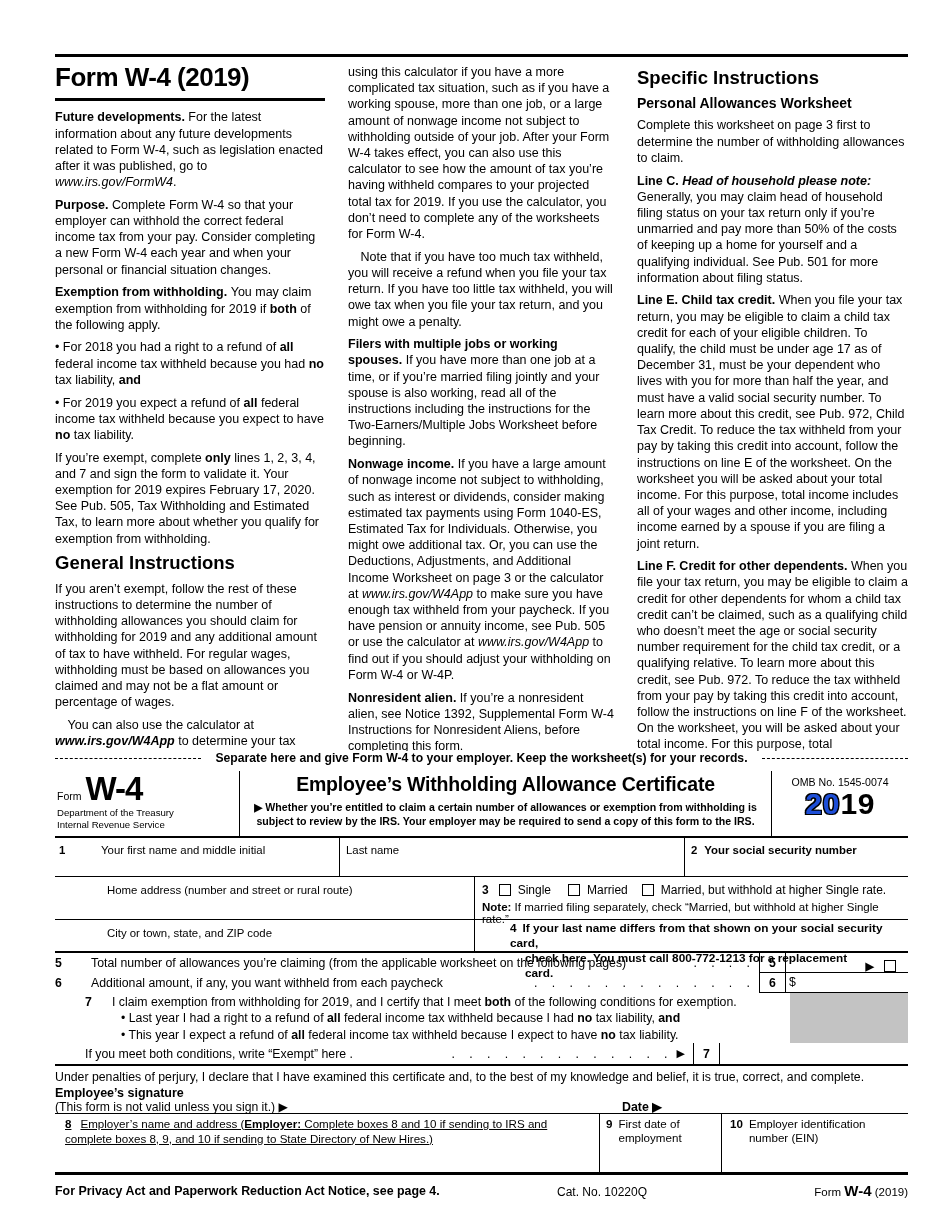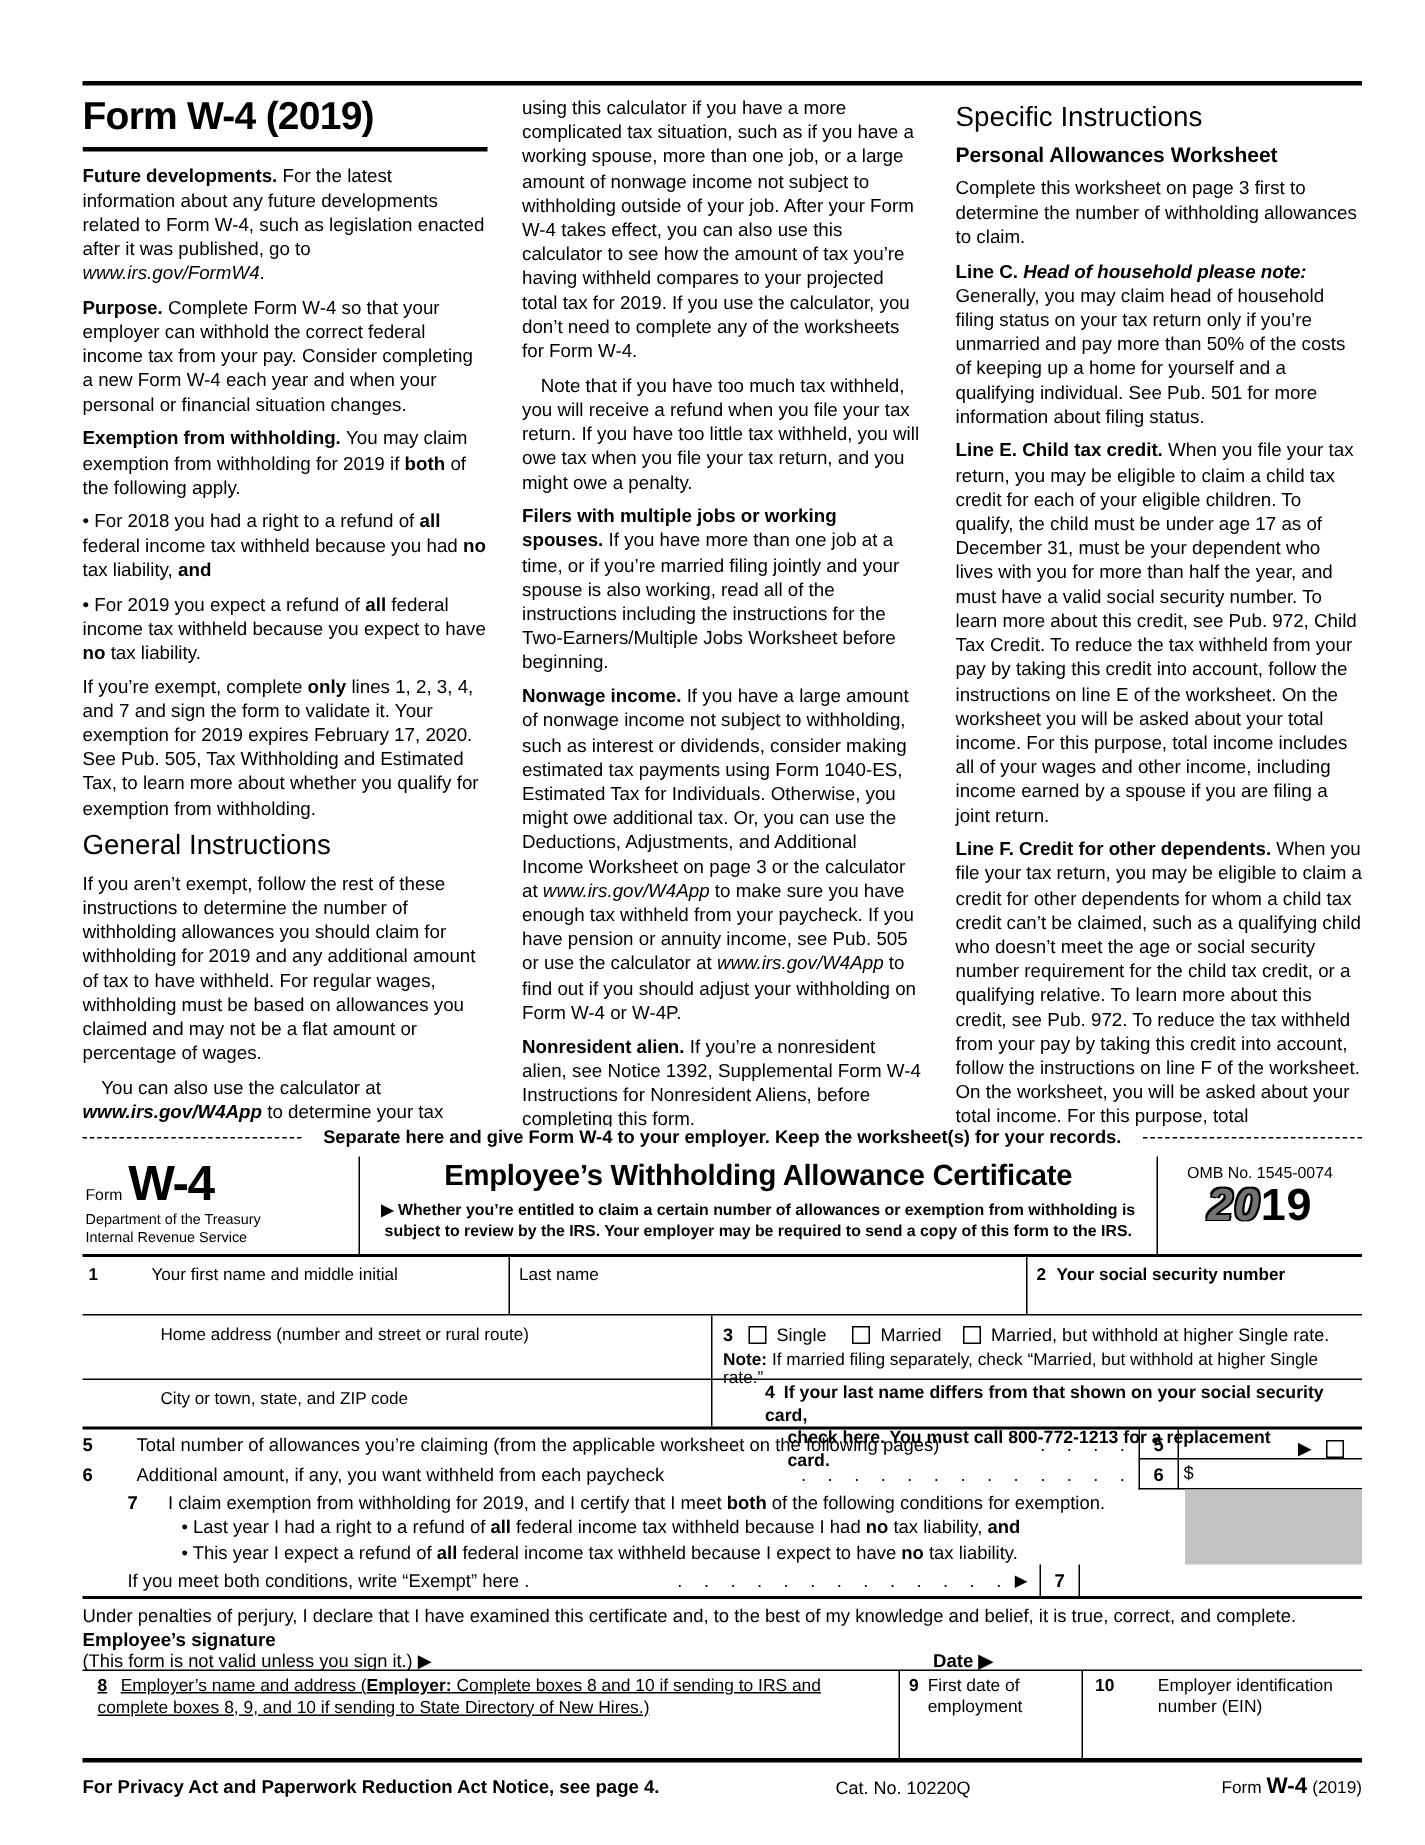--- a/index.html
+++ b/index.html
@@ -14,21 +14,21 @@
   
   .instructions { position:absolute; left:55px; top:64px; width:853px; height:687px;
                   display:flex; overflow:hidden; }
   .col { font-size:12.5px; line-height:16.2px; }
   .col-0 { width:270px; margin-right:23px; }
   .col-1 { width:267px; margin-right:22px; }
   .col-2 { width:271px; }
   .col p { margin:0 0 6.5px 0; }
   .col .h1 { font-size:26px; font-weight:bold; letter-spacing:-0.5px; line-height:1.05;
              border-bottom:3.5px solid #000; padding-bottom:7px; margin:0 0 8px 0; }
-  .col .h2 { font-size:18.5px; font-weight:normal; margin:4px 0 7px 0; line-height:1.1; }
+  .col .h2 { font-size:18.5px; font-weight:bold; margin:4px 0 7px 0; line-height:1.1; }
   .col .h3 { font-size:14px; font-weight:bold; margin:0 0 6px 0; line-height:1.15; }
   .b { font-weight:bold; }
   .i { font-style:italic; }
 
   
   .separator { position:absolute; left:55px; top:750px; width:853px; height:16px; display:flex; align-items:center; }
   .dash-line { flex:1; border-top:1.6px dashed #000; height:0; }
   .sep-text { font-size:12.2px; font-weight:bold; margin:0 14px; white-space:nowrap; }
 
   
@@ -37,22 +37,22 @@
   .fh-left { width:185px; border-right:1px solid #000; padding:3px 4px 0 2px; }
   .fh-form-word { font-size:10.5px; margin-right:4px; }
   .fh-number { font-size:33px; font-weight:bold; letter-spacing:-1px; line-height:0.9; }
   .fh-dept { font-size:9.6px; line-height:11.5px; margin-top:3px; }
   .fh-center { flex:1; text-align:center; padding:2px 12px 0 12px; }
   .fh-title { font-size:19.5px; font-weight:bold; letter-spacing:-0.2px; }
   .fh-sub { font-size:10.6px; font-weight:bold; line-height:13.5px; margin-top:5px; }
   .fh-right { width:137px; border-left:1px solid #000; text-align:center; padding-top:5px; }
   .fh-omb { font-size:10.6px; }
   .fh-year { margin-top:1px; font-size:30px; line-height:30px; }
-  .y-out { color:#737373; font-weight:700; letter-spacing:1px;
-           text-shadow:-1.3px -1.3px 0 #000, 1.3px -1.3px 0 #000, -1.3px 1.3px 0 #000, 1.3px 1.3px 0 #000;font-style:italic; }
+  .y-out { color:#1d4ed8; font-weight:700; letter-spacing:1px;
+           text-shadow:-1.3px -1.3px 0 #000, 1.3px -1.3px 0 #000, -1.3px 1.3px 0 #000, 1.3px 1.3px 0 #000; }
   .y-bold { font-weight:800; letter-spacing:0.5px; }
 
   
   .frow { position:absolute; left:55px; width:853px; display:flex; }
   .cell { position:relative; }
   .lbl { font-size:11.4px; }
   .lblb { font-size:11.4px; font-weight:bold; }
   .num { font-weight:bold; font-size:11.4px; }
 
   .row1 { top:838px; height:39px; border-bottom:1px solid #000; }
@@ -107,21 +107,21 @@
   .sig-note { position:absolute; left:55px; top:1100px; font-size:12.2px; }
   .date-label { position:absolute; left:622px; top:1099px; font-size:12.4px; font-weight:bold; }
   .sig-field { position:absolute; left:290px; top:1096px; width:320px; height:16px; }
   .date-field { position:absolute; left:668px; top:1096px; width:240px; height:16px; }
 
   .employer-row { top:1113px; height:62px; border-top:1px solid #000; border-bottom:3px solid #000; }
   .e8 { width:545px; border-right:1px solid #000; padding:3px 38px 0 10px; font-size:11.6px; line-height:14.5px;text-decoration:underline; }
   .e8 .num { margin-right:9px; font-size:11.6px; }
   .e9 { width:122px; border-right:1px solid #000; padding:3px 4px 0 6px; font-size:11.6px; line-height:14px; display:flex; }
   .e9 .num, .e10 .num { margin-right:6px; font-size:11.6px; }
-  .e10 { flex:1; padding:3px 6px 0 8px; font-size:11.6px; line-height:14px; display:flex;gap:23px; }
+  .e10 { flex:1; padding:3px 6px 0 8px; font-size:11.6px; line-height:14px; display:flex; }
 
   .f-left { position:absolute; left:55px; top:1184px; font-size:12.4px; font-weight:bold; }
   .f-center { position:absolute; left:557px; top:1185px; font-size:12px;text-align:center; }
   .f-right { position:absolute; right:42px; top:1182px; font-size:11.5px; }
   .f-right .fw4 { font-weight:bold; font-size:15px; }
   .arrow { font-size:11px; }
 </style>
 </head>
 <body>
 

